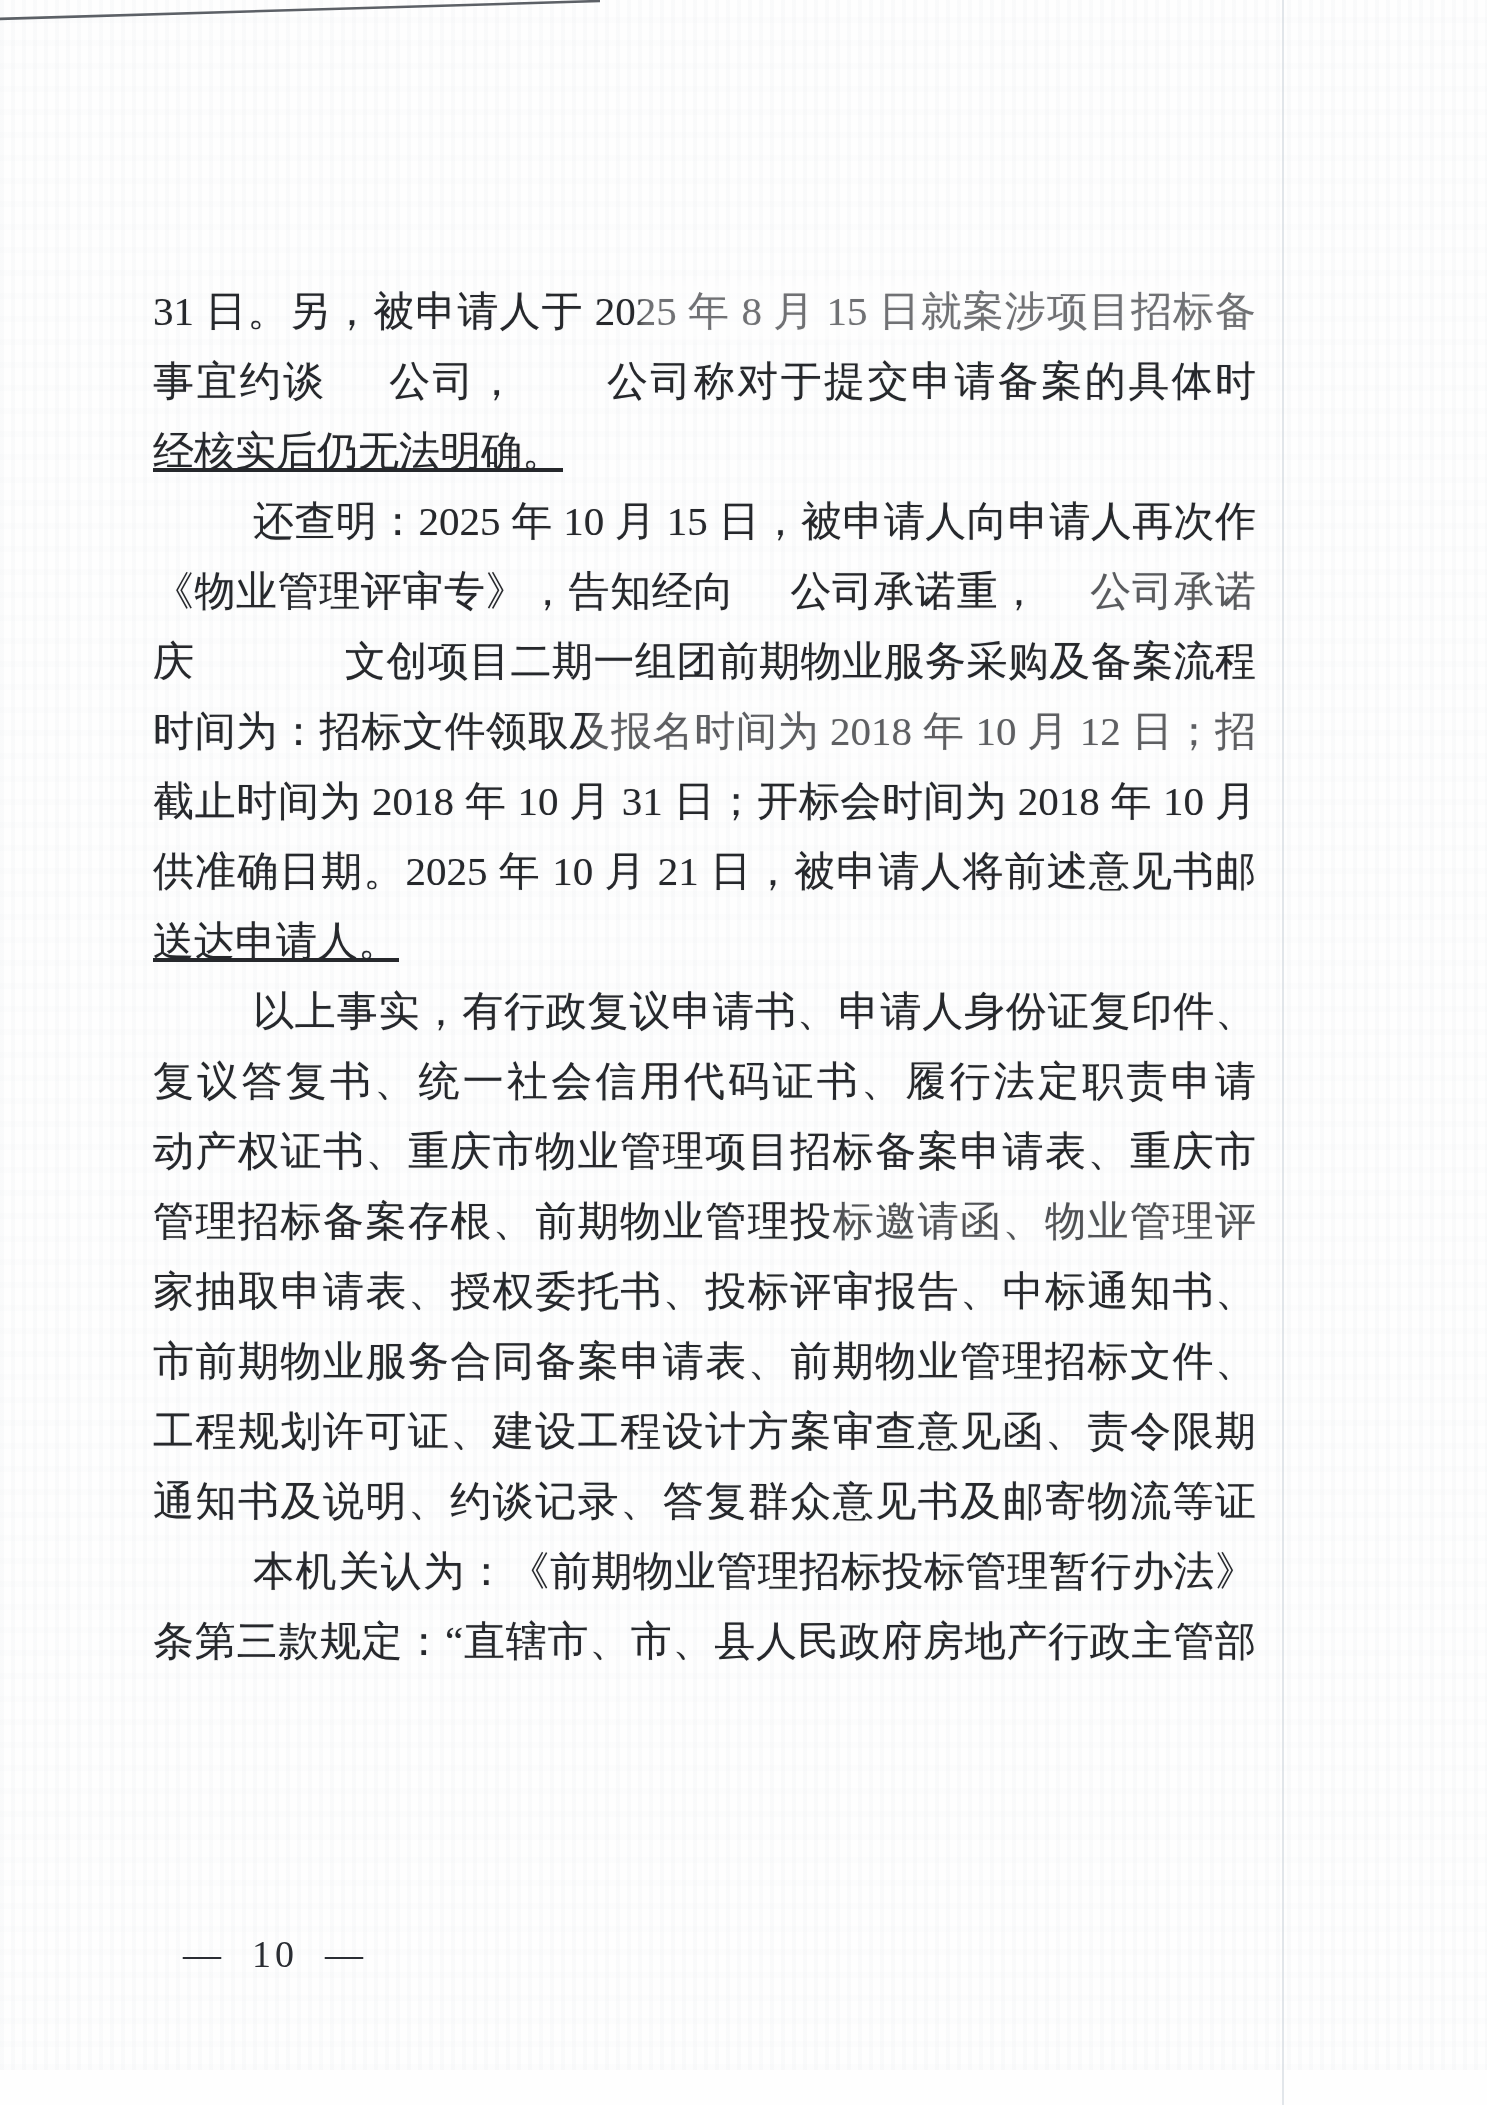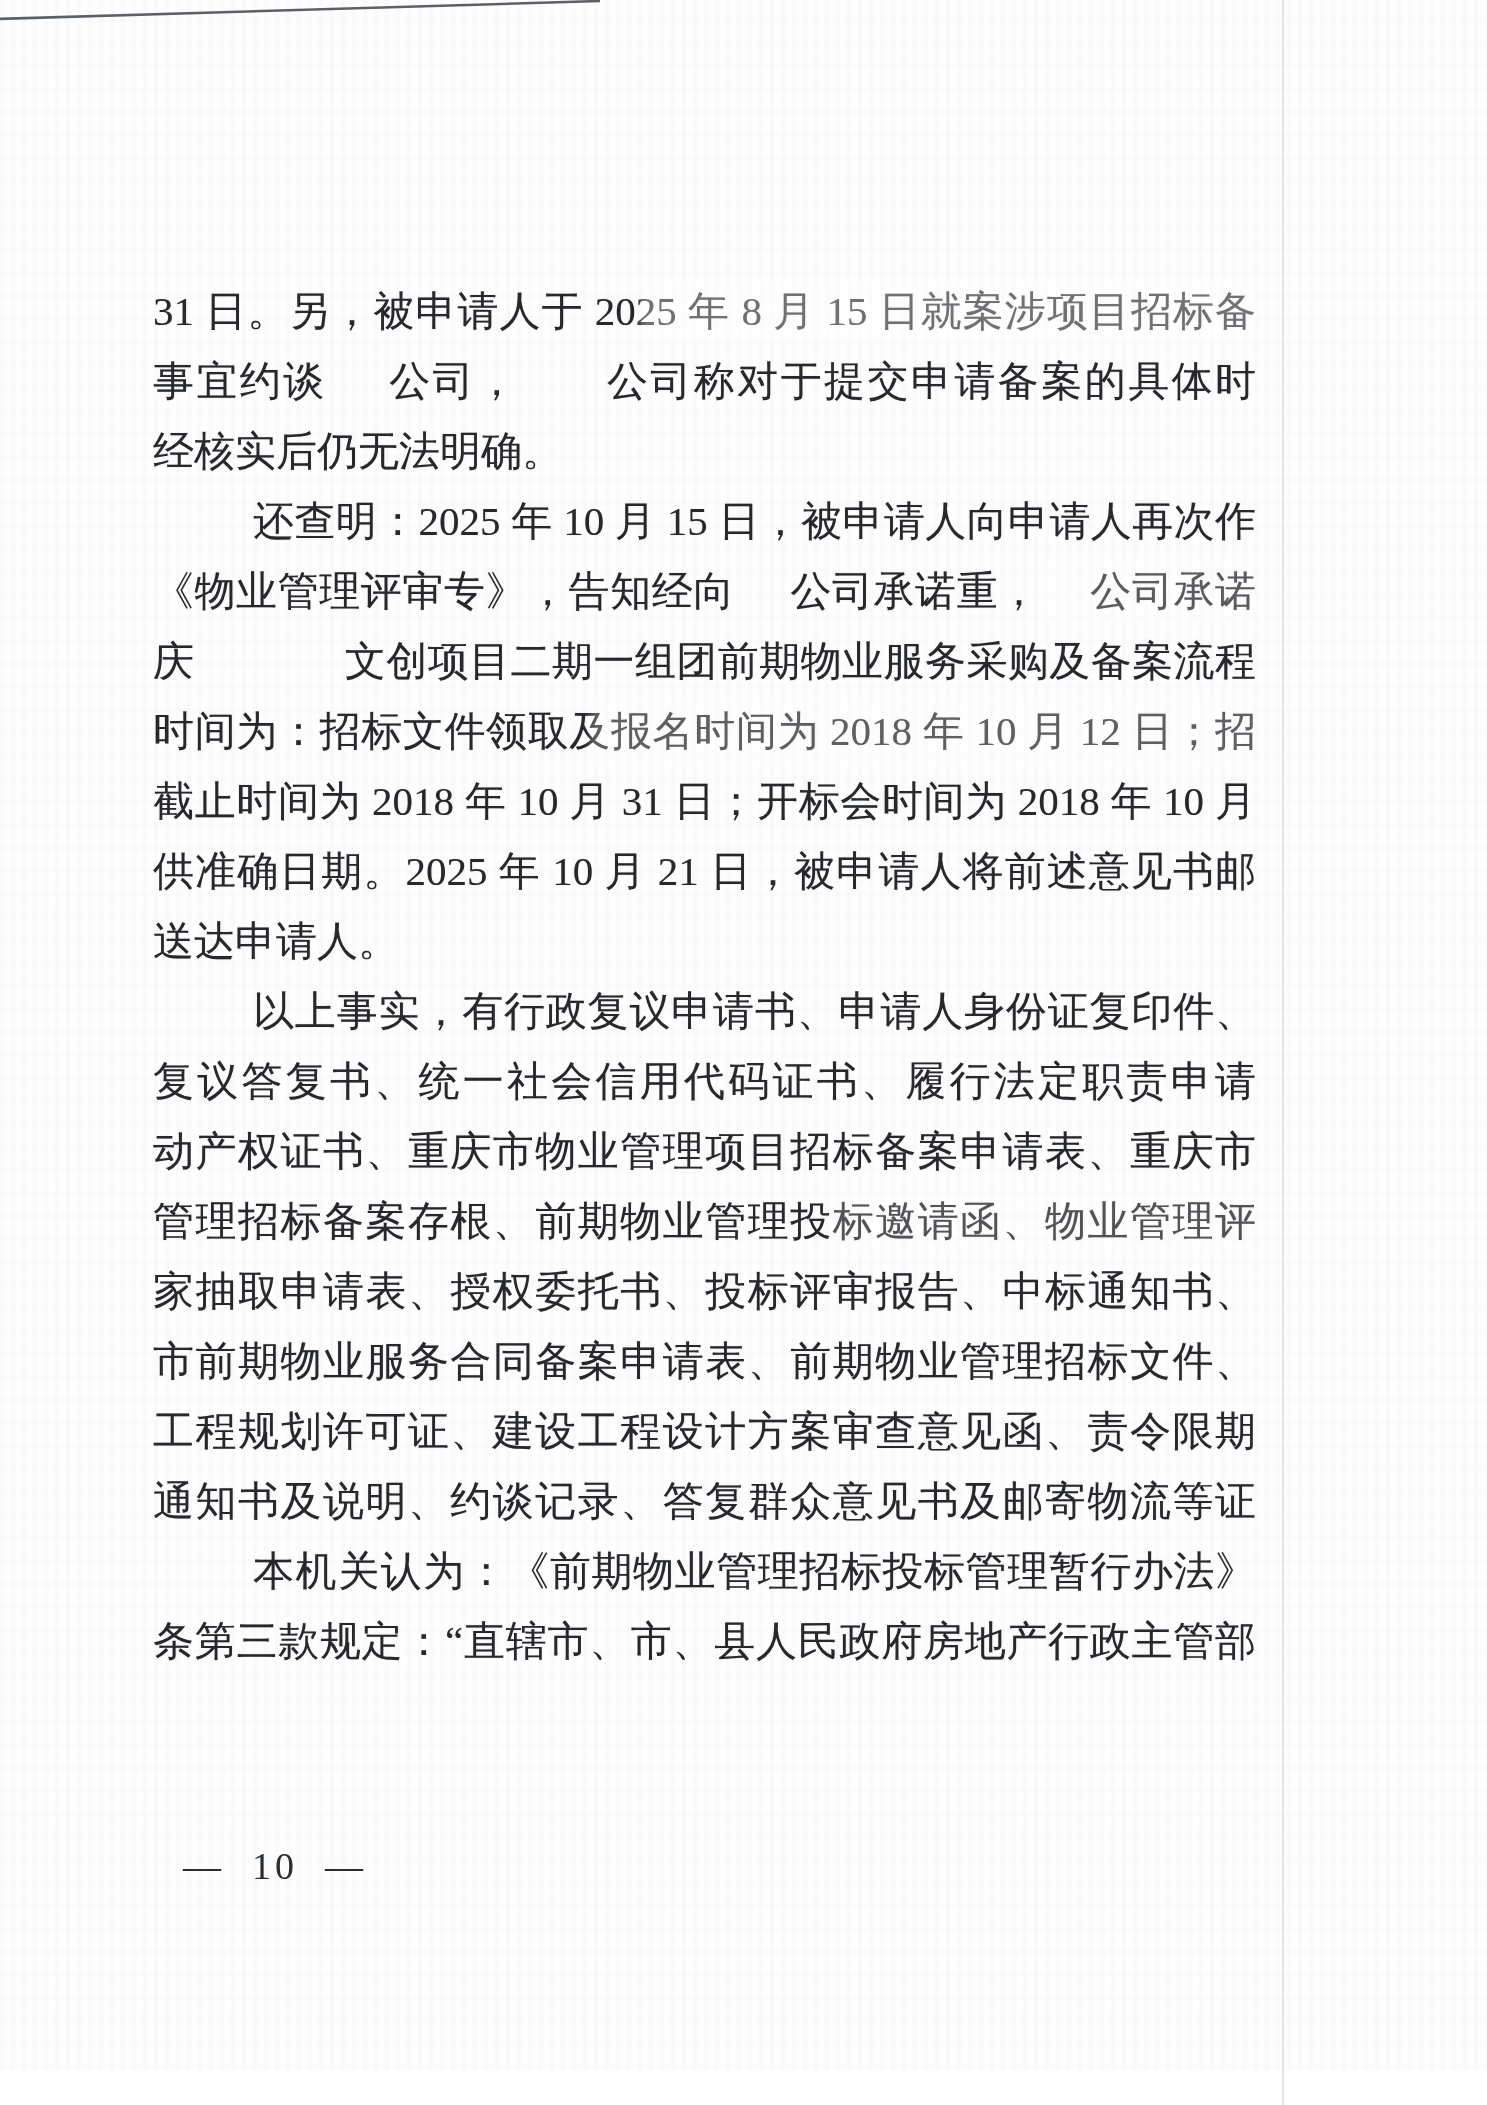--- a/index.html
+++ b/index.html
@@ -59,38 +59,39 @@
     height: 70px;
     overflow: hidden;
     text-align: justify;
     text-align-last: justify;
     text-justify: inter-character;
     white-space: normal;
   }
   .line.para-end {
     text-align: left;
     text-align-last: left;
+    text-decoration: underline;
   }
   .line.indent {
     padding-left: 100px;
   }
   .seg { display: inline; }
   .seg.bold {
     font-family: "Liberation Sans", "DejaVu Sans", sans-serif;
     font-weight: 400;
     letter-spacing: 1px;
   }
   .gap {
     display: inline-block;
     height: 2px;
   }
   .page-number {
     position: absolute;
     left: 183px;
-    top: 1844px;
+    top: 1932px;
     font-size: 38px;
     color: #2a2d33;
     letter-spacing: 4px;
     white-space: pre;
   }
   
   .haze {
     position: absolute;
     background: rgba(255,255,255,0.34);
     filter: blur(3px);

